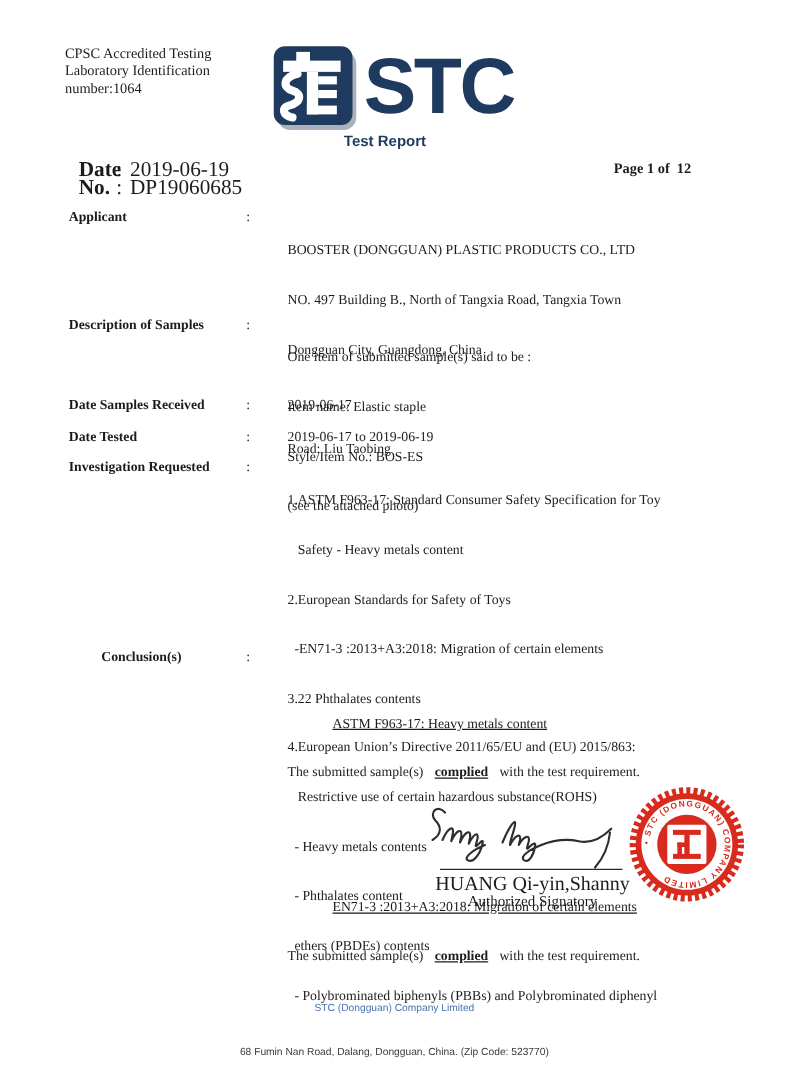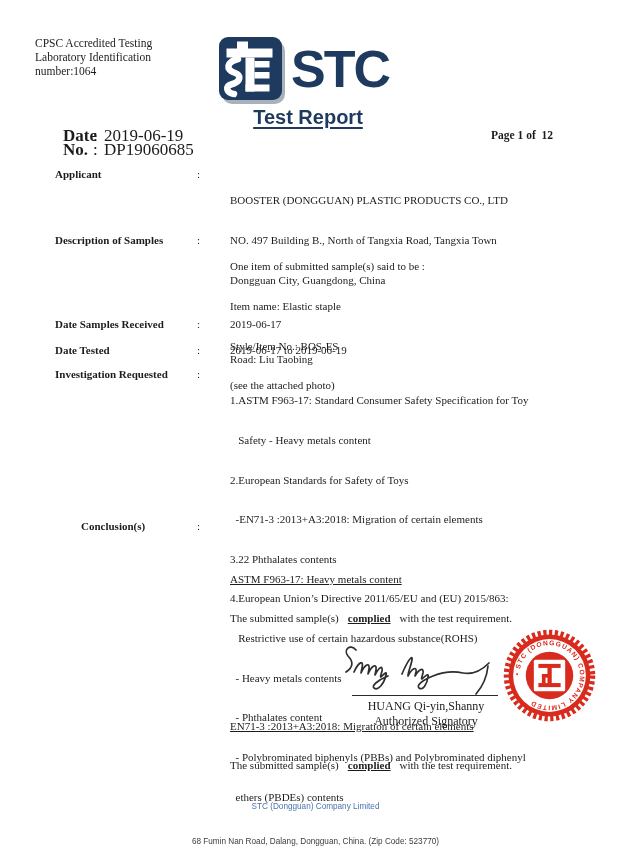--- a/index.html
+++ b/index.html
@@ -1,54 +1,54 @@
 <!DOCTYPE html>
 <html><head>
 <meta charset="utf-8">
 <style>
   html,body{margin:0;padding:0;background:#fff;}
   body{width:631px;height:860px;position:relative;overflow:hidden;
        font-family:"Liberation Serif",serif;color:#1c1c1c;}
   .page{position:absolute;inset:0;background:#ffffff;}
 
   
-  .accred{position:absolute;left:35px;top:36px;font-size:11.5px;line-height:14px;}
+  .accred{position:absolute;left:52px;top:36px;font-size:11.5px;line-height:14px;}
 
   
   .logo-mark{position:absolute;left:218px;top:36px;width:70px;height:70px;}
   .logo-text{position:absolute;left:291px;top:37px;height:66px;line-height:64px;
-             font-family:"Liberation Sans",sans-serif;font-weight:bold;font-size:52px;
+             font-family:"Liberation Sans",sans-serif;font-weight:bold;font-size:63px;
              letter-spacing:-2px;color:#1e3a5e;}
 
   .title{position:absolute;left:0;top:106px;width:616px;text-align:center;
-         font-family:"Liberation Sans",sans-serif;font-weight:bold;font-size:20px;
-         color:#1e3a5e;text-decoration:underline;text-decoration-thickness:2px;text-underline-offset:3px;}
+         font-family:"Liberation Sans",sans-serif;font-weight:bold;font-size:12px;
+         color:#1e3a5e;text-decoration-thickness:2px;text-underline-offset:3px;}
 
   
   .meta{position:absolute;left:63px;top:129px;font-size:17px;line-height:14px;}
   .meta .k{display:inline-block;width:30px;font-weight:bold;}
   .meta .c{display:inline-block;width:11px;}
   .pagenum{position:absolute;left:0;top:129px;width:553px;text-align:right;
            font-size:11.5px;font-weight:bold;white-space:pre;}
 
   
   .field{position:absolute;left:55px;width:560px;display:flex;font-size:11px;line-height:13.2px;}
   .field .label{width:142px;flex:none;font-weight:bold;}
   .field .colon{width:33px;flex:none;}
   .field .value{flex:1;white-space:pre-wrap;}
   .value div{min-height:13.2px;}
   .field.conclusion .label{padding-left:26px;box-sizing:border-box;}
   .conc-block{margin-bottom:15px;}
-  .conc-head{text-decoration:underline;}
+  .conc-head{text-decoration:underline;margin-left:36px;}
   .complied{font-weight:bold;text-decoration:underline;margin:0 9px;}
 
   
   .sig-script{position:absolute;left:342px;top:634px;width:170px;height:64px;}
   .sig-line{position:absolute;left:352px;top:695px;width:146px;border-top:1.5px solid #2b2b2b;}
-  .sig-name{position:absolute;left:338px;top:699px;width:176px;text-align:center;font-size:12px;}
+  .sig-name{position:absolute;left:338px;top:699px;width:176px;text-align:center;font-size:16px;}
   .sig-title{position:absolute;left:338px;top:713.5px;width:176px;text-align:center;font-size:12px;}
 
   
   .seal{position:absolute;left:502px;top:628px;width:95px;height:95px;}
   .sealtext{font-family:"Liberation Sans",sans-serif;font-size:6.6px;font-weight:bold;
             letter-spacing:1.05px;fill:#d92a1e;}
 
   
   .footer{position:absolute;left:0;top:778px;width:631px;text-align:center;
           font-family:"Liberation Sans",sans-serif;font-size:8.2px;line-height:11.5px;
@@ -94,21 +94,21 @@
     <div class="colon">:</div>
     <div class="value">
       <div>BOOSTER (DONGGUAN) PLASTIC PRODUCTS CO., LTD</div>
       <div>NO. 497 Building B., North of Tangxia Road, Tangxia Town</div>
       <div>Dongguan City, Guangdong, China</div>
       <div></div>
       <div>Road: Liu Taobing</div>
     </div>
   </div>
 
-  <div class="field" style="top:234px">
+  <div class="field" style="top:254px">
     <div class="label">Description of Samples</div>
     <div class="colon">:</div>
     <div class="value">
       <div>One item of submitted sample(s) said to be :</div>
       <div>Item name: Elastic staple</div>
       <div>Style/Item No.: BOS-ES</div>
       <div>(see the attached photo)</div>
     </div>
   </div>
 
@@ -130,22 +130,22 @@
     <div class="value">
       <div>1.ASTM F963-17: Standard Consumer Safety Specification for Toy</div>
       <div>   Safety - Heavy metals content</div>
       <div>2.European Standards for Safety of Toys</div>
       <div>  -EN71-3 :2013+A3:2018: Migration of certain elements</div>
       <div>3.22 Phthalates contents</div>
       <div>4.European Union’s Directive 2011/65/EU and (EU) 2015/863:</div>
       <div>   Restrictive use of certain hazardous substance(ROHS)</div>
       <div>  - Heavy metals contents</div>
       <div>  - Phthalates content</div>
+      <div>  ethers (PBDEs) contents</div>
       <div>  - Polybrominated biphenyls (PBBs) and Polybrominated diphenyl</div>
-      <div>  ethers (PBDEs) contents</div>
     </div>
   </div>
 
   <div class="field conclusion" style="top:520px">
     <div class="label">Conclusion(s)</div>
     <div class="colon">:</div>
     <div class="value">
       <div class="conc-block">
         <div class="conc-head">ASTM F963-17: Heavy metals content</div>
         <div><span>The submitted sample(s)</span><span class="complied">complied</span><span>with the test requirement.</span></div>

